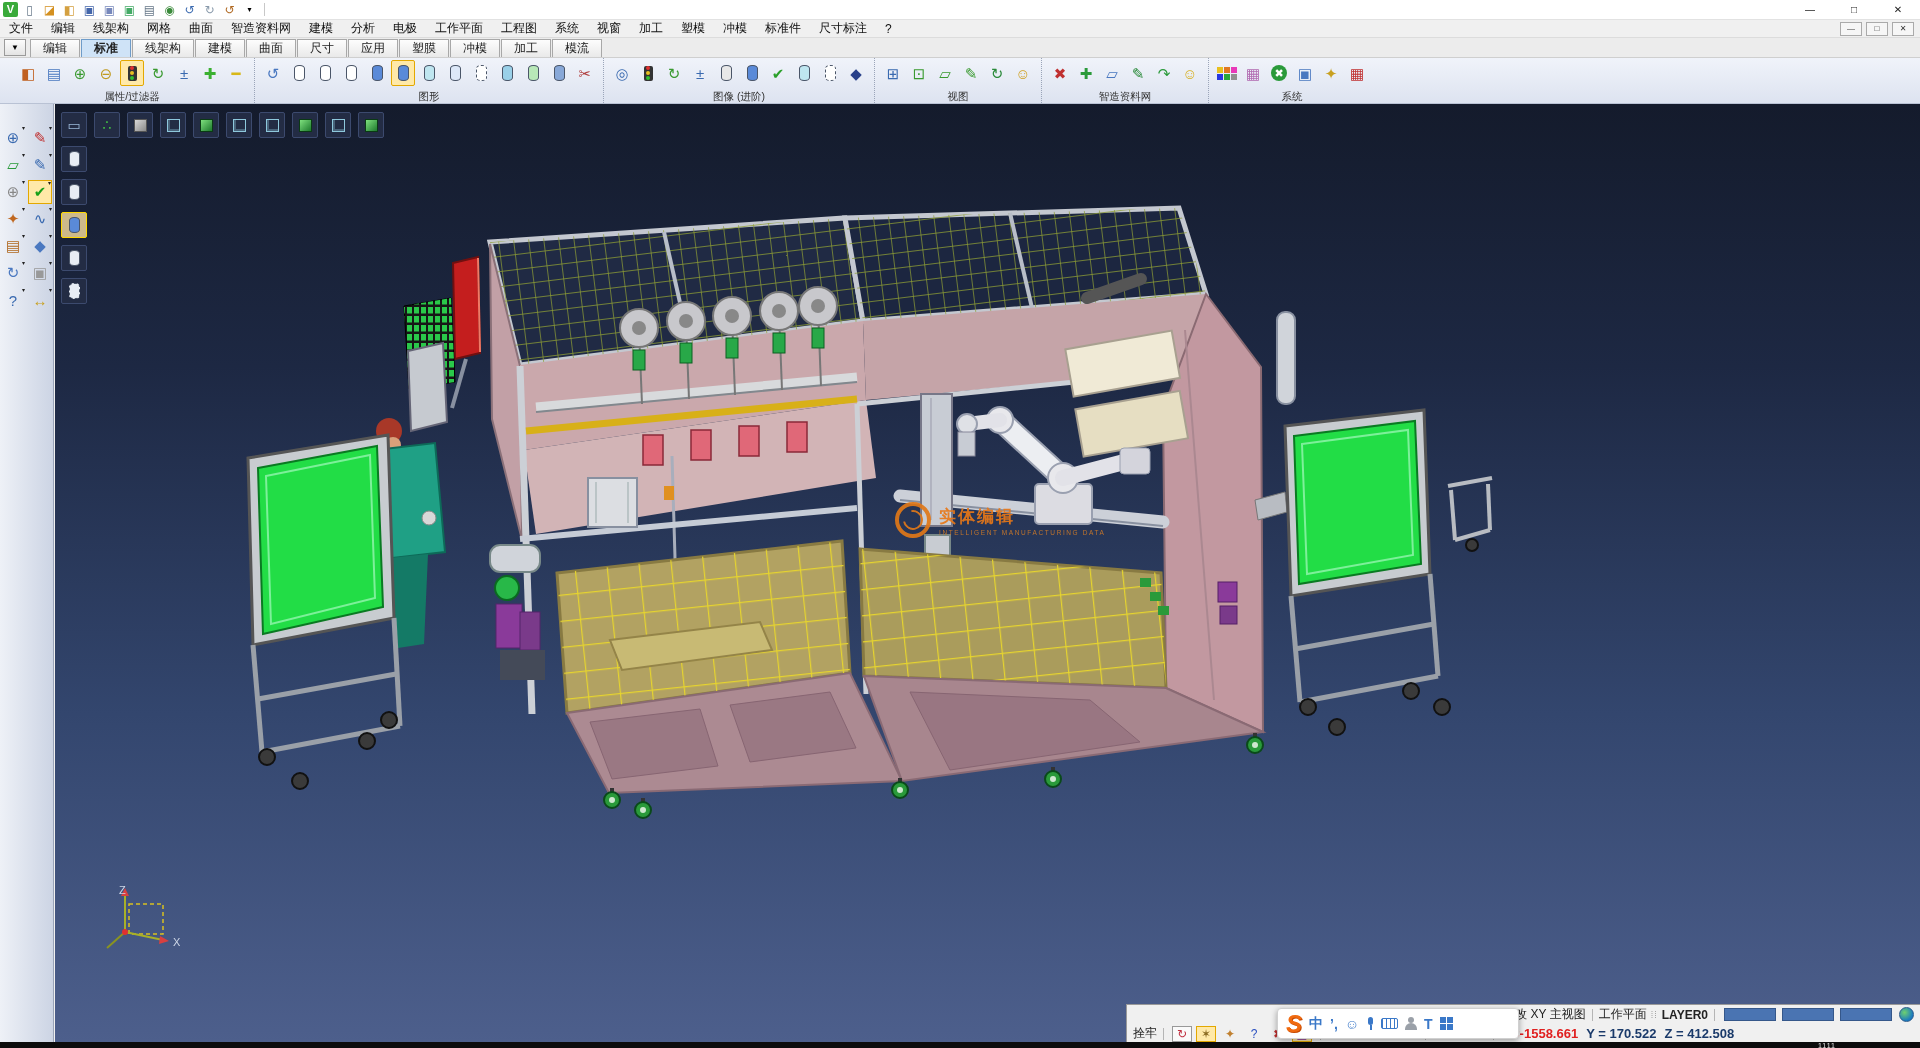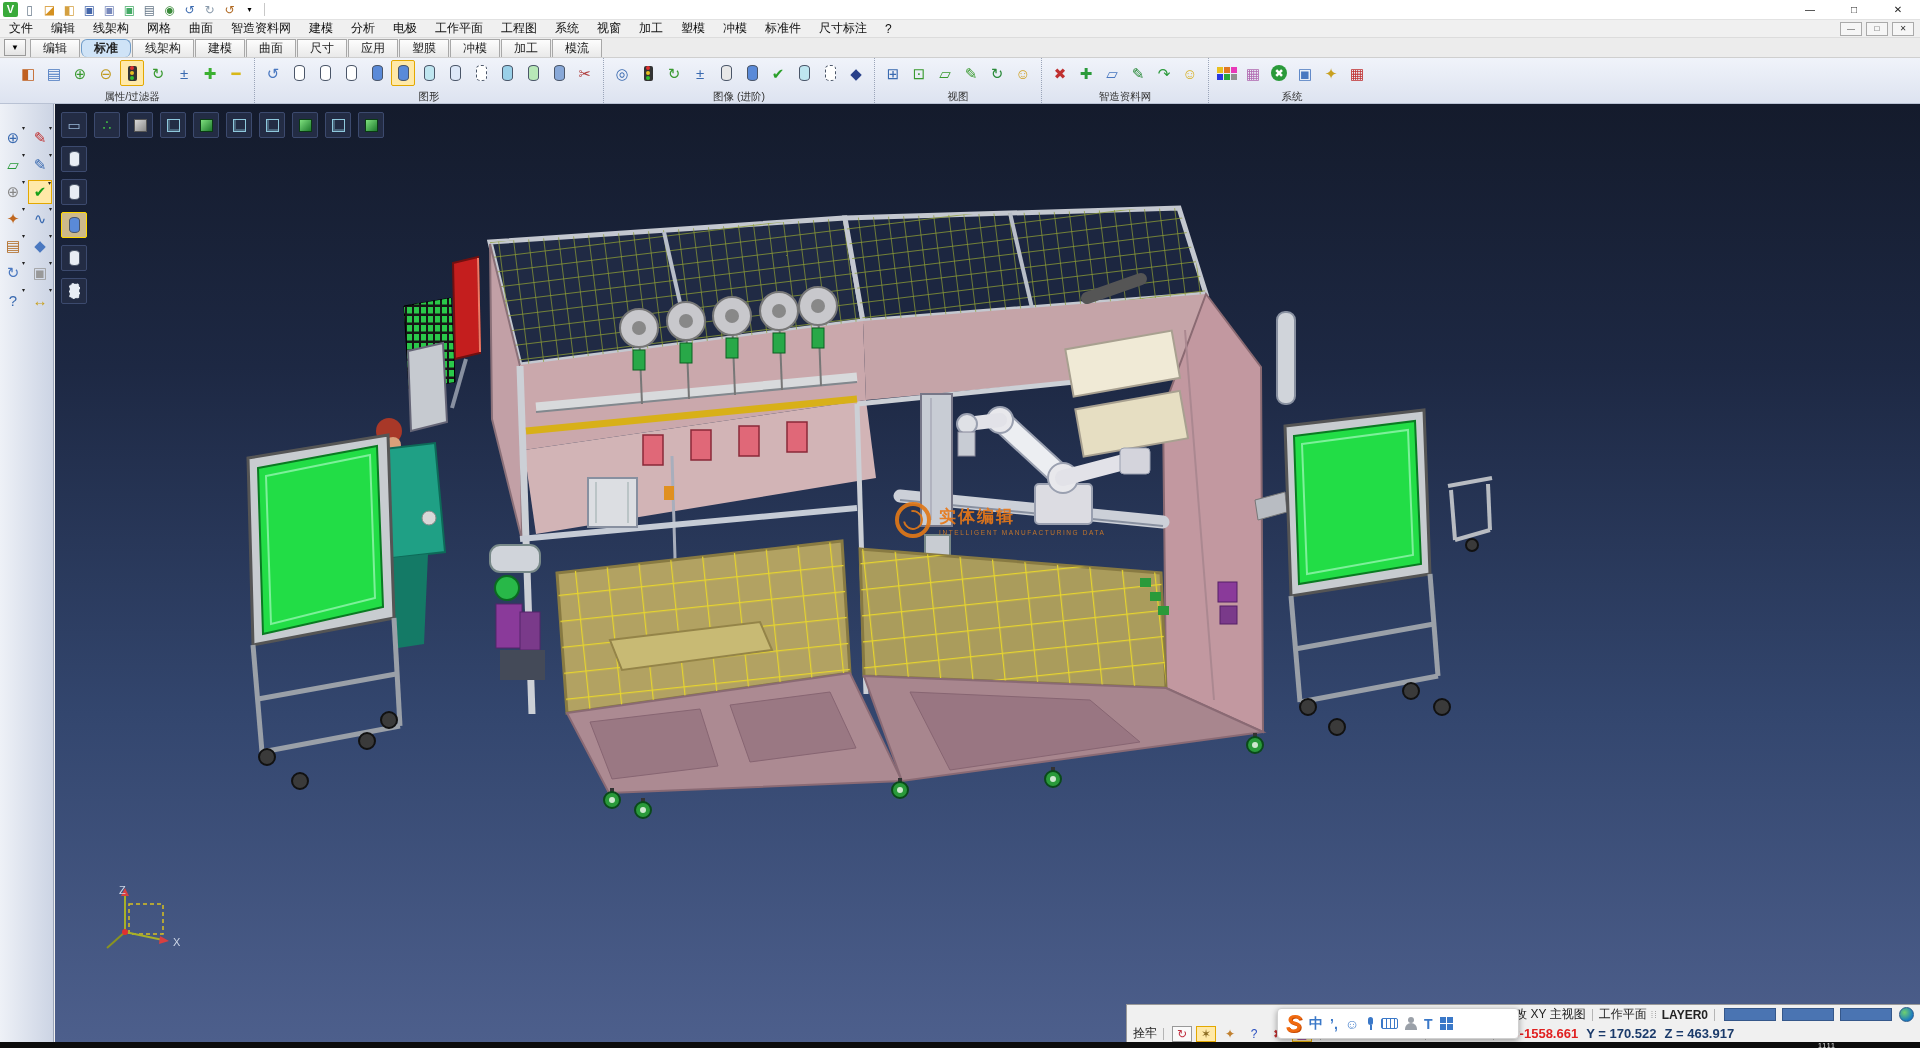--- a/index.html
+++ b/index.html
@@ -24,21 +24,21 @@
   #mdibtns{margin-left:auto;display:flex;padding-right:6px;gap:4px;}
   .mdibtn{width:22px;height:14px;border:1px solid #aaa;background:#f6f6f6;font-size:8px;
     display:flex;align-items:center;justify-content:center;color:#333;}
   
   #tabbar{position:absolute;top:38px;left:0;width:1920px;height:20px;background:#ececec;
     display:flex;align-items:flex-end;padding-left:4px;border-bottom:1px solid #cfcfcf;}
   #tab-drop{width:22px;height:17px;border:1px solid #9a9a9a;background:linear-gradient(#fcfcfc,#e4e4e4);
     font-size:8px;display:flex;align-items:center;justify-content:center;margin-right:4px;margin-bottom:1px;}
   .tab{height:18px;padding:0 12px;border:1px solid #a8a8a8;border-bottom:none;margin-right:1px;
     background:linear-gradient(#fdfdfd,#e9e9e9);font-size:12px;display:flex;align-items:center;color:#222;}
-  .tab.active{background:#cfe3f7;border-color:#6f9cc9;font-weight:bold;border-radius:6px;}
+  .tab.active{background:#cfe3f7;border-color:#6f9cc9;font-weight:bold;}
   
   #ribbon{position:absolute;top:58px;left:0;width:1920px;height:46px;
     background:linear-gradient(#f0f3fa,#dde3f0);display:flex;align-items:stretch;padding-left:10px;
     border-bottom:1px solid #b9c2d4;}
   .rgroup{display:flex;flex-direction:column;justify-content:space-between;padding:2px 6px 1px 6px;}
   .rgroup+.rgroup{border-left:1px dotted #9aa4b8;}
   .ricons{display:flex;align-items:center;gap:2px;}
   .rlabel{font-size:10.5px;color:#333;text-align:center;line-height:12px;}
   .tile{width:24px;height:26px;display:inline-flex;align-items:center;justify-content:center;border:1px solid transparent;}
   .tile.hl{background:#ffe9a8;border:1px solid #e3a800;border-radius:2px;}
@@ -776,21 +776,21 @@
           <span class="g" style="color: rgb(138, 48, 160);">▣</span>
         </div>
       </span>
     <span class="sep"></span>
     <span id="escale">E3: 1.00 F3: 1.00</span>
     <span class="sep"></span>
     <span>单位: 毫米</span>
     <span class="sep"></span>
     <span id="coord-x">X =-1558.661</span>
     <span class="coord">Y = 170.522</span>
-    <span class="coord">Z = 463.917</span>
+    <span class="coord">Z = 412.508</span>
   </div>
 
   <div id="ime">
       <div class="slogo">S</div>
       <div class="it">中</div>
       <div class="it">’,</div>
       <div class="it">☺</div>
       <div class="mic">
         <i></i>
       </div>

